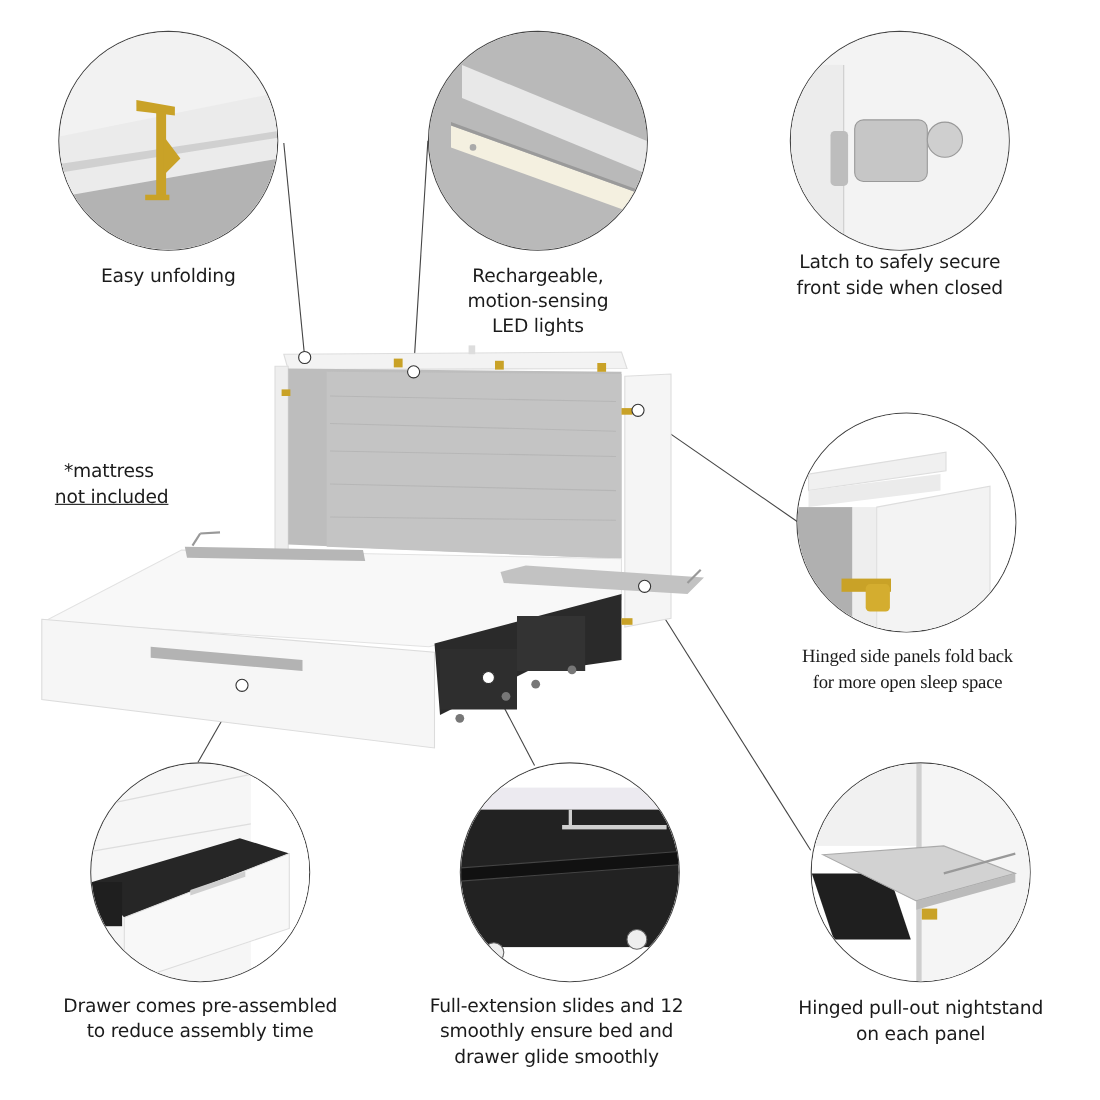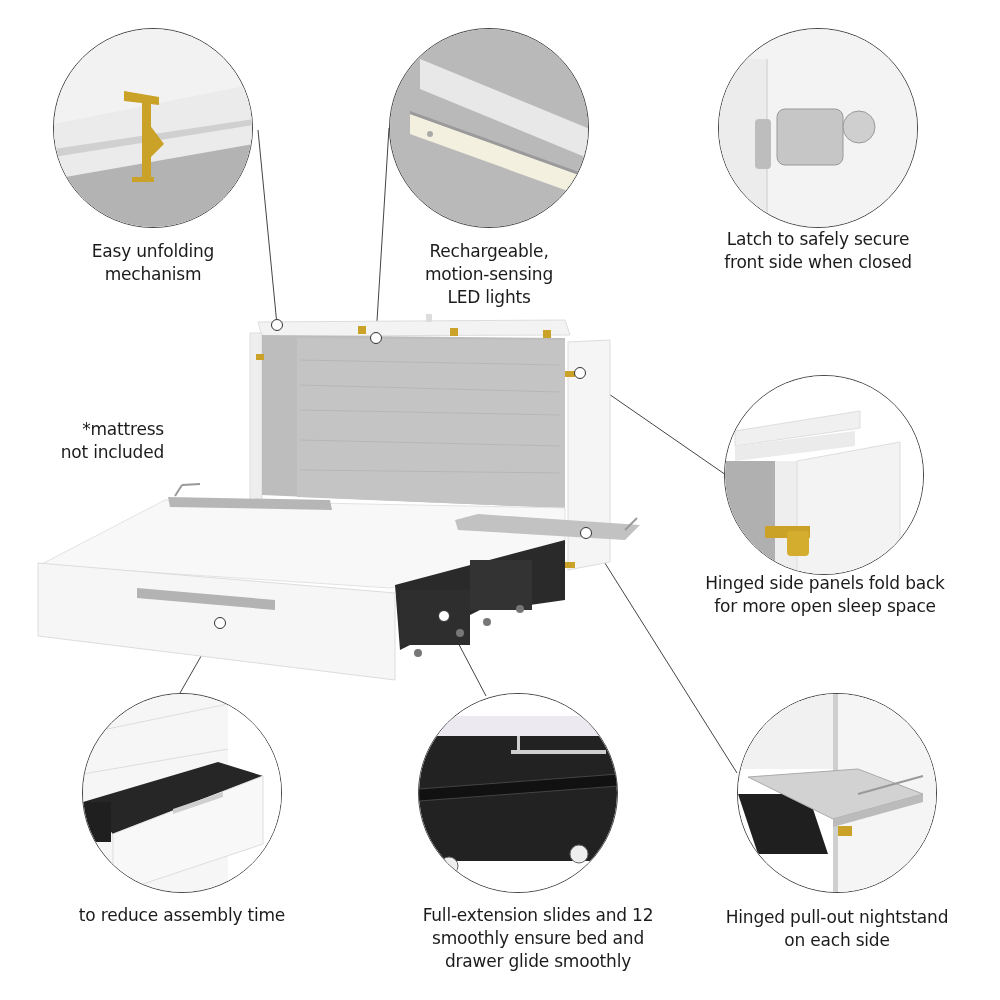--- a/index.html
+++ b/index.html
@@ -92,21 +92,20 @@
     <g fill="#c9a227">
       <polygon points="70,62 105,68 105,76 70,72"></polygon>
       <rect x="88" y="72" width="9" height="80"></rect>
       <polygon points="95,95 110,115 95,130"></polygon>
       <rect x="78" y="148" width="22" height="5"></rect>
     </g>
   </svg>
 </div>
 <div class="caption" style="left:53px;top:240px;width:200px;">
   <span>Easy unfolding</span>
-  <span>mechanism</span>
 </div>
 
 <div class="circle" style="left:389px;top:28px;">
   <svg width="200" height="200" viewBox="0 0 200 200">
     <rect width="200" height="200" fill="#b9b9b9"></rect>
     <polygon points="30,30 200,100 200,130 30,60" fill="#e8e8e8"></polygon>
     <polygon points="20,85 200,150 200,170 20,105" fill="#f4f0e0"></polygon>
     <polygon points="20,82 200,147 200,150 20,85" fill="#9a9a9a"></polygon>
     <circle cx="40" cy="105" r="3" fill="#aaa"></circle>
   </svg>
@@ -125,85 +124,86 @@
     <rect x="36" y="90" width="16" height="50" rx="4" fill="#bdbdbd"></rect>
     <rect x="58" y="80" width="66" height="56" rx="8" fill="#c6c6c6" stroke="#999"></rect>
     <circle cx="140" cy="98" r="16" fill="#cfcfcf" stroke="#999"></circle>
   </svg>
 </div>
 <div class="caption" style="left:693px;top:228px;width:250px;">
   <span>Latch to safely secure</span>
   <span>front side when closed</span>
 </div>
 
-<div class="caption" style="left:34px;top:418px;width:130px;text-align:right;">
+<div class="caption" style="left:34px;top:418px;width:130px;text-align:center;">
   <span>*mattress</span>
-  <span style="padding-left:5px;">not included</span>
+  <span style="padding-left:5px;text-decoration:underline;">not included</span>
 </div>
 
 <div class="circle" style="left:724px;top:375px;">
   <svg width="200" height="200" viewBox="0 0 200 200">
     <rect width="200" height="200" fill="#ffffff"></rect>
     <polygon points="10,55 135,35 135,52 10,70" fill="#f0f0f0" stroke="#ddd"></polygon>
     <polygon points="10,70 130,55 130,70 10,85" fill="#ebebeb"></polygon>
     <rect x="0" y="85" width="50" height="115" fill="#b0b0b0"></rect>
     <rect x="50" y="85" width="22" height="115" fill="#eeeeee"></rect>
     <polygon points="72,85 175,66 175,200 72,200" fill="#f3f3f3" stroke="#ddd"></polygon>
     <rect x="40" y="150" width="45" height="12" fill="#c9a227"></rect>
     <rect x="62" y="155" width="22" height="25" rx="4" fill="#d4ad2f"></rect>
   </svg>
 </div>
-<div class="caption" style="left:690px;top:572px;width:270px;">
+<div class="caption" style="left:690px;top:585px;width:270px;font-family:Liberation Serif, serif;">
   <span>Hinged side panels fold back</span>
   <span>for more open sleep space</span>
 </div>
 
 <div class="circle" style="left:82px;top:693px;">
   <svg width="200" height="200" viewBox="0 0 200 200">
     <rect width="200" height="200" fill="#f6f6f6"></rect>
     <rect x="145" y="0" width="55" height="200" fill="#ffffff"></rect>
     <line x1="0" y1="40" x2="145" y2="10" stroke="#ddd"></line>
     <line x1="0" y1="80" x2="145" y2="55" stroke="#ddd"></line>
     <polygon points="0,108 135,68 180,82 30,140" fill="#262626"></polygon>
     <polygon points="30,140 180,82 180,150 30,200" fill="#f8f8f8" stroke="#ddd"></polygon>
     <polygon points="90,115 140,98 140,103 90,120" fill="#cfcfcf"></polygon>
     <rect x="0" y="108" width="28" height="40" fill="#1f1f1f"></rect>
   </svg>
 </div>
 <div class="caption" style="left:32px;top:904px;width:300px;">
+  <span>Drawer comes pre-assembled</span>
   <span>to reduce assembly time</span>
 </div>
 
 <div class="circle" style="left:418px;top:693px;">
   <svg width="200" height="200" viewBox="0 0 200 200">
     <rect width="200" height="200" fill="#ffffff"></rect>
     <rect x="0" y="22" width="200" height="20" fill="#eceaf0"></rect>
     <rect x="0" y="42" width="200" height="125" fill="#222"></rect>
     <rect x="92" y="56" width="95" height="4" fill="#cfcfcf"></rect>
     <rect x="98" y="42" width="3" height="16" fill="#cfcfcf"></rect>
     <polygon points="0,95 200,80 200,92 0,107" fill="#111" stroke="#444"></polygon>
     <circle cx="30" cy="172" r="9" fill="#eee" stroke="#666"></circle>
     <circle cx="160" cy="160" r="9" fill="#eee" stroke="#666"></circle>
   </svg>
 </div>
-<div class="caption" style="left:388px;top:904px;width:300px;">
+<div class="caption" style="left:356px;top:904px;width:300px;">
   <span>Full-extension slides and 12</span>
   <span>smoothly ensure bed and</span>
   <span>drawer glide smoothly</span>
 </div>
 
 <div class="circle" style="left:737px;top:693px;">
   <svg width="200" height="200" viewBox="0 0 200 200">
     <rect width="200" height="200" fill="#ffffff"></rect>
     <rect x="0" y="0" width="95" height="75" fill="#f1f1f1"></rect>
     <rect x="95" y="0" width="5" height="200" fill="#cfcfcf"></rect>
     <rect x="100" y="0" width="100" height="200" fill="#f5f5f5"></rect>
     <polygon points="0,100 70,100 90,160 20,160" fill="#1f1f1f"></polygon>
     <polygon points="10,83 120,75 185,100 95,125" fill="#d2d2d2" stroke="#aaa"></polygon>
     <polygon points="95,125 185,100 185,108 95,133" fill="#bbb"></polygon>
     <line x1="120" y1="100" x2="185" y2="82" stroke="#999" stroke-width="2"></line>
     <rect x="100" y="132" width="14" height="10" fill="#c9a227"></rect>
   </svg>
 </div>
 <div class="caption" style="left:697px;top:906px;width:280px;">
   <span>Hinged pull-out nightstand</span>
-  <span>on each side</span>
+  <span>on each panel</span>
 </div>
 
 </body></html>

